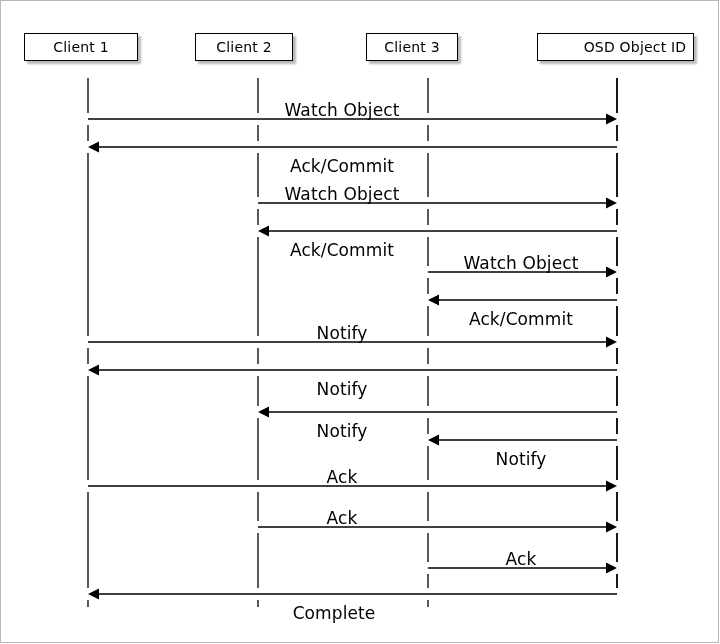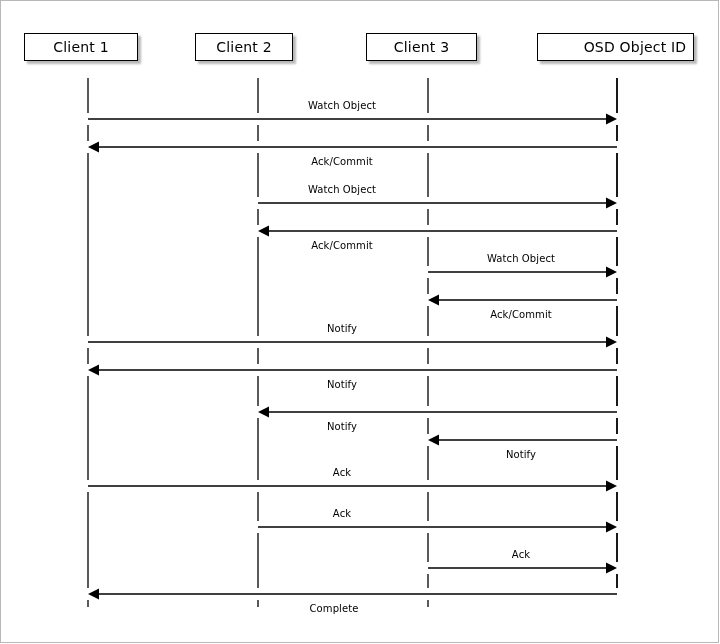--- a/index.html
+++ b/index.html
@@ -50,21 +50,21 @@
   .participant-label {
     font-family: "DejaVu Sans", sans-serif;
     font-size: 14px;
     color: #000000;
     white-space: nowrap;
     letter-spacing: 0.2px;
   }
   .msg-label {
     position: absolute;
     font-family: "DejaVu Sans", sans-serif;
-    font-size: 10px;
+    font-size: 17px;
     color: #000000;
     white-space: nowrap;
     transform: translateX(-50%);
     letter-spacing: 0.1px;
   }
 </style>
 </head>
 <body>
 
 <div id="diagram-root">
@@ -181,21 +181,21 @@
       </g>
   </svg>
 
   <div id="participant-boxes">
       <div class="participant-box" style="left: 24px; top: 33px; width: 114px; height: 28px;">
         <span class="participant-label">Client 1</span>
       </div>
       <div class="participant-box" style="left: 195px; top: 33px; width: 98px; height: 28px;">
         <span class="participant-label">Client 2</span>
       </div>
-      <div class="participant-box" style="left: 366px; top: 33px; width: 111px; height: 28px;">
+      <div class="participant-box" style="left: 366px; top: 33px; width: 92px; height: 28px;">
         <span class="participant-label">Client 3</span>
       </div>
       <div class="participant-box" style="left: 537px; top: 33px; width: 157px; height: 28px; padding-left: 39px;">
         <span class="participant-label">OSD Object ID</span>
       </div>
     </div>
   <div id="message-labels">
       <div class="msg-label" style="left: 342px; top: 100px;">Watch Object</div>
       <div class="msg-label" style="left: 342px; top: 156px;">Ack/Commit</div>
       <div class="msg-label" style="left: 342px; top: 184px;">Watch Object</div>

